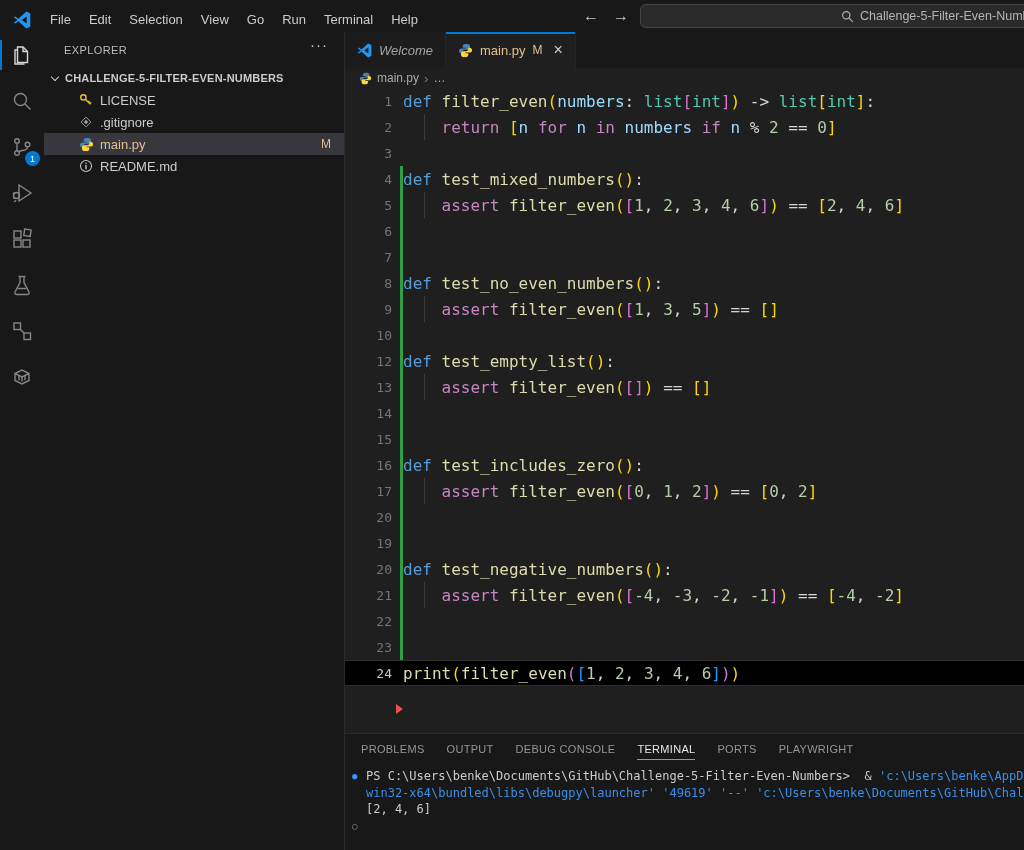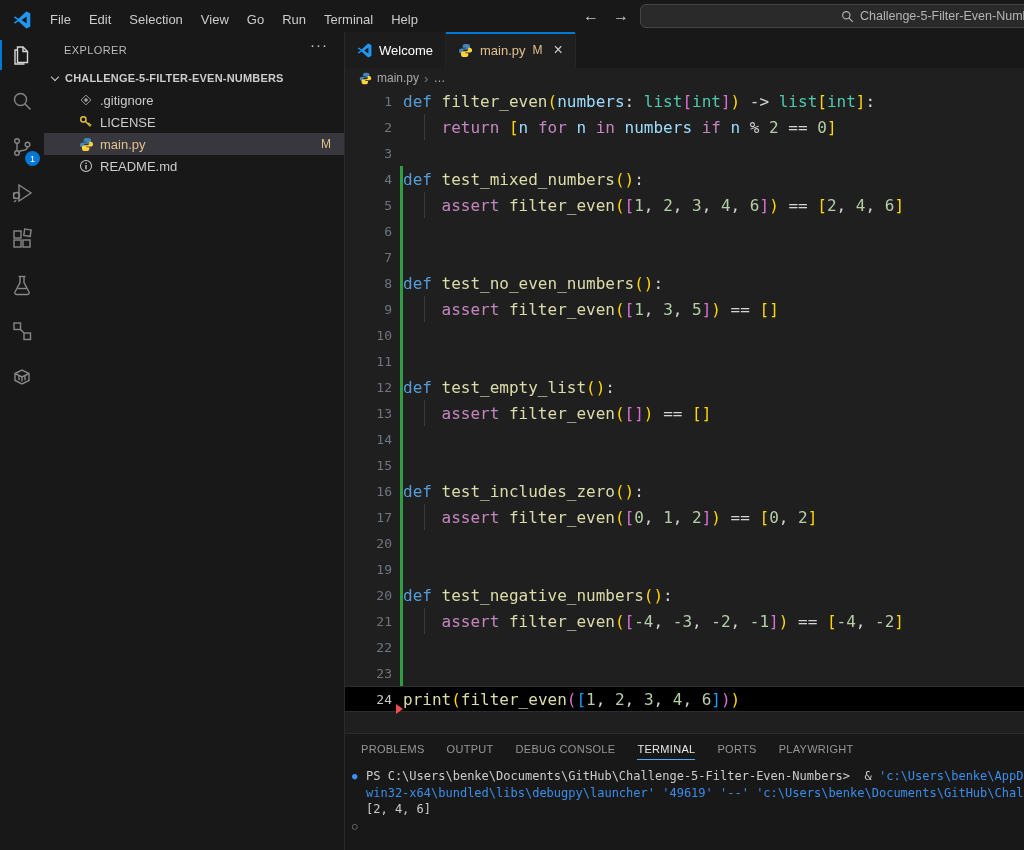--- a/index.html
+++ b/index.html
@@ -45,21 +45,21 @@
   .file-row .ficon { width:16px; height:16px; margin-right:6px; flex:none; display:flex;
     align-items:center; justify-content:center; }
   .file-row.modified .fname { color:#e2c08d; }
   .file-badge { position:absolute; right:13px; font-size:12px; color:#e2c08d; }
   
   .main { position:absolute; left:345px; top:32px; width:679px; height:818px; background:#1f1f1f; }
   .tabbar { height:36px; background:#181818; display:flex; }
   .tab { height:36px; display:flex; align-items:center; padding:0 12px; font-size:13px; gap:7px;
     border-right:1px solid #252526; background:#1c1c1c; }
   .tab .ticon { width:15px; height:15px; flex:none; }
-  .tab.inactive .tlabel { color:#ffffff; }
+  .tab.inactive .tlabel { font-style:italic; color:#a3a3a3; }
   .tab.active { background:#1f1f1f; box-shadow:inset 0 2px 0 #0078d4; }
   .tab.active .tlabel { color:#e2c08d; }
   .tab-mod { color:#e2c08d; font-size:12px; }
   .tab-close { color:#cccccc; font-size:16px; margin-left:4px; line-height:1; }
   .breadcrumb { height:20px; display:flex; align-items:center; gap:5px; padding-left:14px;
     font-size:12px; color:#a9a9a9; background:#1f1f1f; }
   .breadcrumb .bicon { width:13px; height:13px; }
   .bc-sep { color:#7d7d7d; font-size:13px; }
   
   .code-area { position:relative; height:645px; overflow:hidden; background:#1f1f1f;
@@ -189,35 +189,35 @@
   <div class="sb-header">
     <span>EXPLORER</span>
     <span class="sb-actions">···</span>
   </div>
   <div class="folder-row">
     <span class="chev"></span>
     <span>CHALLENGE-5-FILTER-EVEN-NUMBERS</span>
   </div>
   <div class="file-row">
     <span class="ficon">
+      <svg width="14" height="14" viewBox="0 0 16 16">
+          <circle cx="5" cy="5" r="3" fill="none" stroke="#e8c33d" stroke-width="1.6"></circle>
+          <path d="M7.2 7.2 13 13M10.5 10.5 12 9M12.2 12.2 13.8 10.6" stroke="#e8c33d" stroke-width="1.6" fill="none"></path>
+        </svg>
+    </span>
+    <span class="fname">LICENSE</span>
+  </div>
+  <div class="file-row">
+    <span class="ficon">
       <svg width="12" height="12" viewBox="0 0 16 16">
           <polygon points="8,1.5 14.5,8 8,14.5 1.5,8" fill="none" stroke="#9d9d9d" stroke-width="1.3"></polygon>
           <polygon points="8,5 11,8 8,11 5,8" fill="#9d9d9d"></polygon>
         </svg>
     </span>
     <span class="fname">.gitignore</span>
-  </div>
-  <div class="file-row">
-    <span class="ficon">
-      <svg width="14" height="14" viewBox="0 0 16 16">
-          <circle cx="5" cy="5" r="3" fill="none" stroke="#e8c33d" stroke-width="1.6"></circle>
-          <path d="M7.2 7.2 13 13M10.5 10.5 12 9M12.2 12.2 13.8 10.6" stroke="#e8c33d" stroke-width="1.6" fill="none"></path>
-        </svg>
-    </span>
-    <span class="fname">LICENSE</span>
   </div>
   <div class="file-row selected modified">
     <span class="ficon">
       <svg width="15" height="15" viewBox="0 0 16 16">
         <path d="M8 1C6 1 5 1.9 5 3.2V5h3.2v.8H3.6C2.1 5.8 1 6.8 1 8.4 1 10 2.1 11 3.6 11H5V9.3C5 8 6.1 7.2 7.4 7.2h3.2c1.2 0 2.2-.9 2.2-2.1V3.2C12.8 1.9 11.5 1 9.8 1H8z" fill="#4584b6"></path>
         <path d="M8 15c2 0 3-.9 3-2.2V11H7.8v-.8h4.6c1.5 0 2.6-1 2.6-2.6 0-1.6-1.1-2.6-2.6-2.6H11v1.7c0 1.3-1.1 2.1-2.4 2.1H5.4c-1.2 0-2.2.9-2.2 2.1v1.9C3.2 14.1 4.5 15 6.2 15H8z" fill="#ffd43b"></path>
       </svg>
     </span>
     <span class="fname">main.py</span>
     <span class="file-badge">M</span>
@@ -266,21 +266,20 @@
         <div class="code-line"><span class="ln">1</span><span class="git-bar"></span><span class="code-text"><span class="tk-kw">def </span><span class="tk-fn">filter_even</span><span class="tk-b1">(</span><span class="tk-var">numbers</span><span class="tk-op">: </span><span class="tk-type">list</span><span class="tk-b2">[</span><span class="tk-type">int</span><span class="tk-b2">]</span><span class="tk-b1">)</span><span class="tk-op"> -&gt; </span><span class="tk-type">list</span><span class="tk-b1">[</span><span class="tk-type">int</span><span class="tk-b1">]</span><span class="tk-op">:</span></span></div>
         <div class="code-line"><span class="ln">2</span><span class="git-bar"></span><span class="indent-guide"></span><span class="code-text"><span class="tk-plain">    </span><span class="tk-ctrl">return </span><span class="tk-b1">[</span><span class="tk-var">n </span><span class="tk-ctrl">for </span><span class="tk-var">n </span><span class="tk-ctrl">in </span><span class="tk-var">numbers </span><span class="tk-ctrl">if </span><span class="tk-var">n </span><span class="tk-op">% </span><span class="tk-num">2 </span><span class="tk-op">== </span><span class="tk-num">0</span><span class="tk-b1">]</span></span></div>
         <div class="code-line"><span class="ln">3</span><span class="git-bar"></span><span class="code-text"></span></div>
         <div class="code-line"><span class="ln">4</span><span class="git-bar added"></span><span class="code-text"><span class="tk-kw">def </span><span class="tk-fn">test_mixed_numbers</span><span class="tk-b1">(</span><span class="tk-b1">)</span><span class="tk-op">:</span></span></div>
         <div class="code-line"><span class="ln">5</span><span class="git-bar added"></span><span class="indent-guide"></span><span class="code-text"><span class="tk-plain">    </span><span class="tk-ctrl">assert </span><span class="tk-fn">filter_even</span><span class="tk-b1">(</span><span class="tk-b2">[</span><span class="tk-num">1</span><span class="tk-op">, </span><span class="tk-num">2</span><span class="tk-op">, </span><span class="tk-num">3</span><span class="tk-op">, </span><span class="tk-num">4</span><span class="tk-op">, </span><span class="tk-num">6</span><span class="tk-b2">]</span><span class="tk-b1">)</span><span class="tk-op"> == </span><span class="tk-b1">[</span><span class="tk-num">2</span><span class="tk-op">, </span><span class="tk-num">4</span><span class="tk-op">, </span><span class="tk-num">6</span><span class="tk-b1">]</span></span></div>
         <div class="code-line"><span class="ln">6</span><span class="git-bar added"></span><span class="code-text"></span></div>
         <div class="code-line"><span class="ln">7</span><span class="git-bar added"></span><span class="code-text"></span></div>
         <div class="code-line"><span class="ln">8</span><span class="git-bar added"></span><span class="code-text"><span class="tk-kw">def </span><span class="tk-fn">test_no_even_numbers</span><span class="tk-b1">(</span><span class="tk-b1">)</span><span class="tk-op">:</span></span></div>
         <div class="code-line"><span class="ln">9</span><span class="git-bar added"></span><span class="indent-guide"></span><span class="code-text"><span class="tk-plain">    </span><span class="tk-ctrl">assert </span><span class="tk-fn">filter_even</span><span class="tk-b1">(</span><span class="tk-b2">[</span><span class="tk-num">1</span><span class="tk-op">, </span><span class="tk-num">3</span><span class="tk-op">, </span><span class="tk-num">5</span><span class="tk-b2">]</span><span class="tk-b1">)</span><span class="tk-op"> == </span><span class="tk-b1">[</span><span class="tk-b1">]</span></span></div>
         <div class="code-line"><span class="ln">10</span><span class="git-bar added"></span><span class="code-text"></span></div>
-        <div class="code-line"><span class="ln">11</span><span class="git-bar added"></span><span class="code-text"></span></div>
         <div class="code-line"><span class="ln">12</span><span class="git-bar added"></span><span class="code-text"><span class="tk-kw">def </span><span class="tk-fn">test_empty_list</span><span class="tk-b1">(</span><span class="tk-b1">)</span><span class="tk-op">:</span></span></div>
         <div class="code-line"><span class="ln">13</span><span class="git-bar added"></span><span class="indent-guide"></span><span class="code-text"><span class="tk-plain">    </span><span class="tk-ctrl">assert </span><span class="tk-fn">filter_even</span><span class="tk-b1">(</span><span class="tk-b2">[</span><span class="tk-b2">]</span><span class="tk-b1">)</span><span class="tk-op"> == </span><span class="tk-b1">[</span><span class="tk-b1">]</span></span></div>
         <div class="code-line"><span class="ln">14</span><span class="git-bar added"></span><span class="code-text"></span></div>
         <div class="code-line"><span class="ln">15</span><span class="git-bar added"></span><span class="code-text"></span></div>
         <div class="code-line"><span class="ln">16</span><span class="git-bar added"></span><span class="code-text"><span class="tk-kw">def </span><span class="tk-fn">test_includes_zero</span><span class="tk-b1">(</span><span class="tk-b1">)</span><span class="tk-op">:</span></span></div>
         <div class="code-line"><span class="ln">17</span><span class="git-bar added"></span><span class="indent-guide"></span><span class="code-text"><span class="tk-plain">    </span><span class="tk-ctrl">assert </span><span class="tk-fn">filter_even</span><span class="tk-b1">(</span><span class="tk-b2">[</span><span class="tk-num">0</span><span class="tk-op">, </span><span class="tk-num">1</span><span class="tk-op">, </span><span class="tk-num">2</span><span class="tk-b2">]</span><span class="tk-b1">)</span><span class="tk-op"> == </span><span class="tk-b1">[</span><span class="tk-num">0</span><span class="tk-op">, </span><span class="tk-num">2</span><span class="tk-b1">]</span></span></div>
         <div class="code-line"><span class="ln">20</span><span class="git-bar added"></span><span class="code-text"></span></div>
         <div class="code-line"><span class="ln">19</span><span class="git-bar added"></span><span class="code-text"></span></div>
         <div class="code-line"><span class="ln">20</span><span class="git-bar added"></span><span class="code-text"><span class="tk-kw">def </span><span class="tk-fn">test_negative_numbers</span><span class="tk-b1">(</span><span class="tk-b1">)</span><span class="tk-op">:</span></span></div>
         <div class="code-line"><span class="ln">21</span><span class="git-bar added"></span><span class="indent-guide"></span><span class="code-text"><span class="tk-plain">    </span><span class="tk-ctrl">assert </span><span class="tk-fn">filter_even</span><span class="tk-b1">(</span><span class="tk-b2">[</span><span class="tk-num">-4</span><span class="tk-op">, </span><span class="tk-num">-3</span><span class="tk-op">, </span><span class="tk-num">-2</span><span class="tk-op">, </span><span class="tk-num">-1</span><span class="tk-b2">]</span><span class="tk-b1">)</span><span class="tk-op"> == </span><span class="tk-b1">[</span><span class="tk-num">-4</span><span class="tk-op">, </span><span class="tk-num">-2</span><span class="tk-b1">]</span></span></div>

